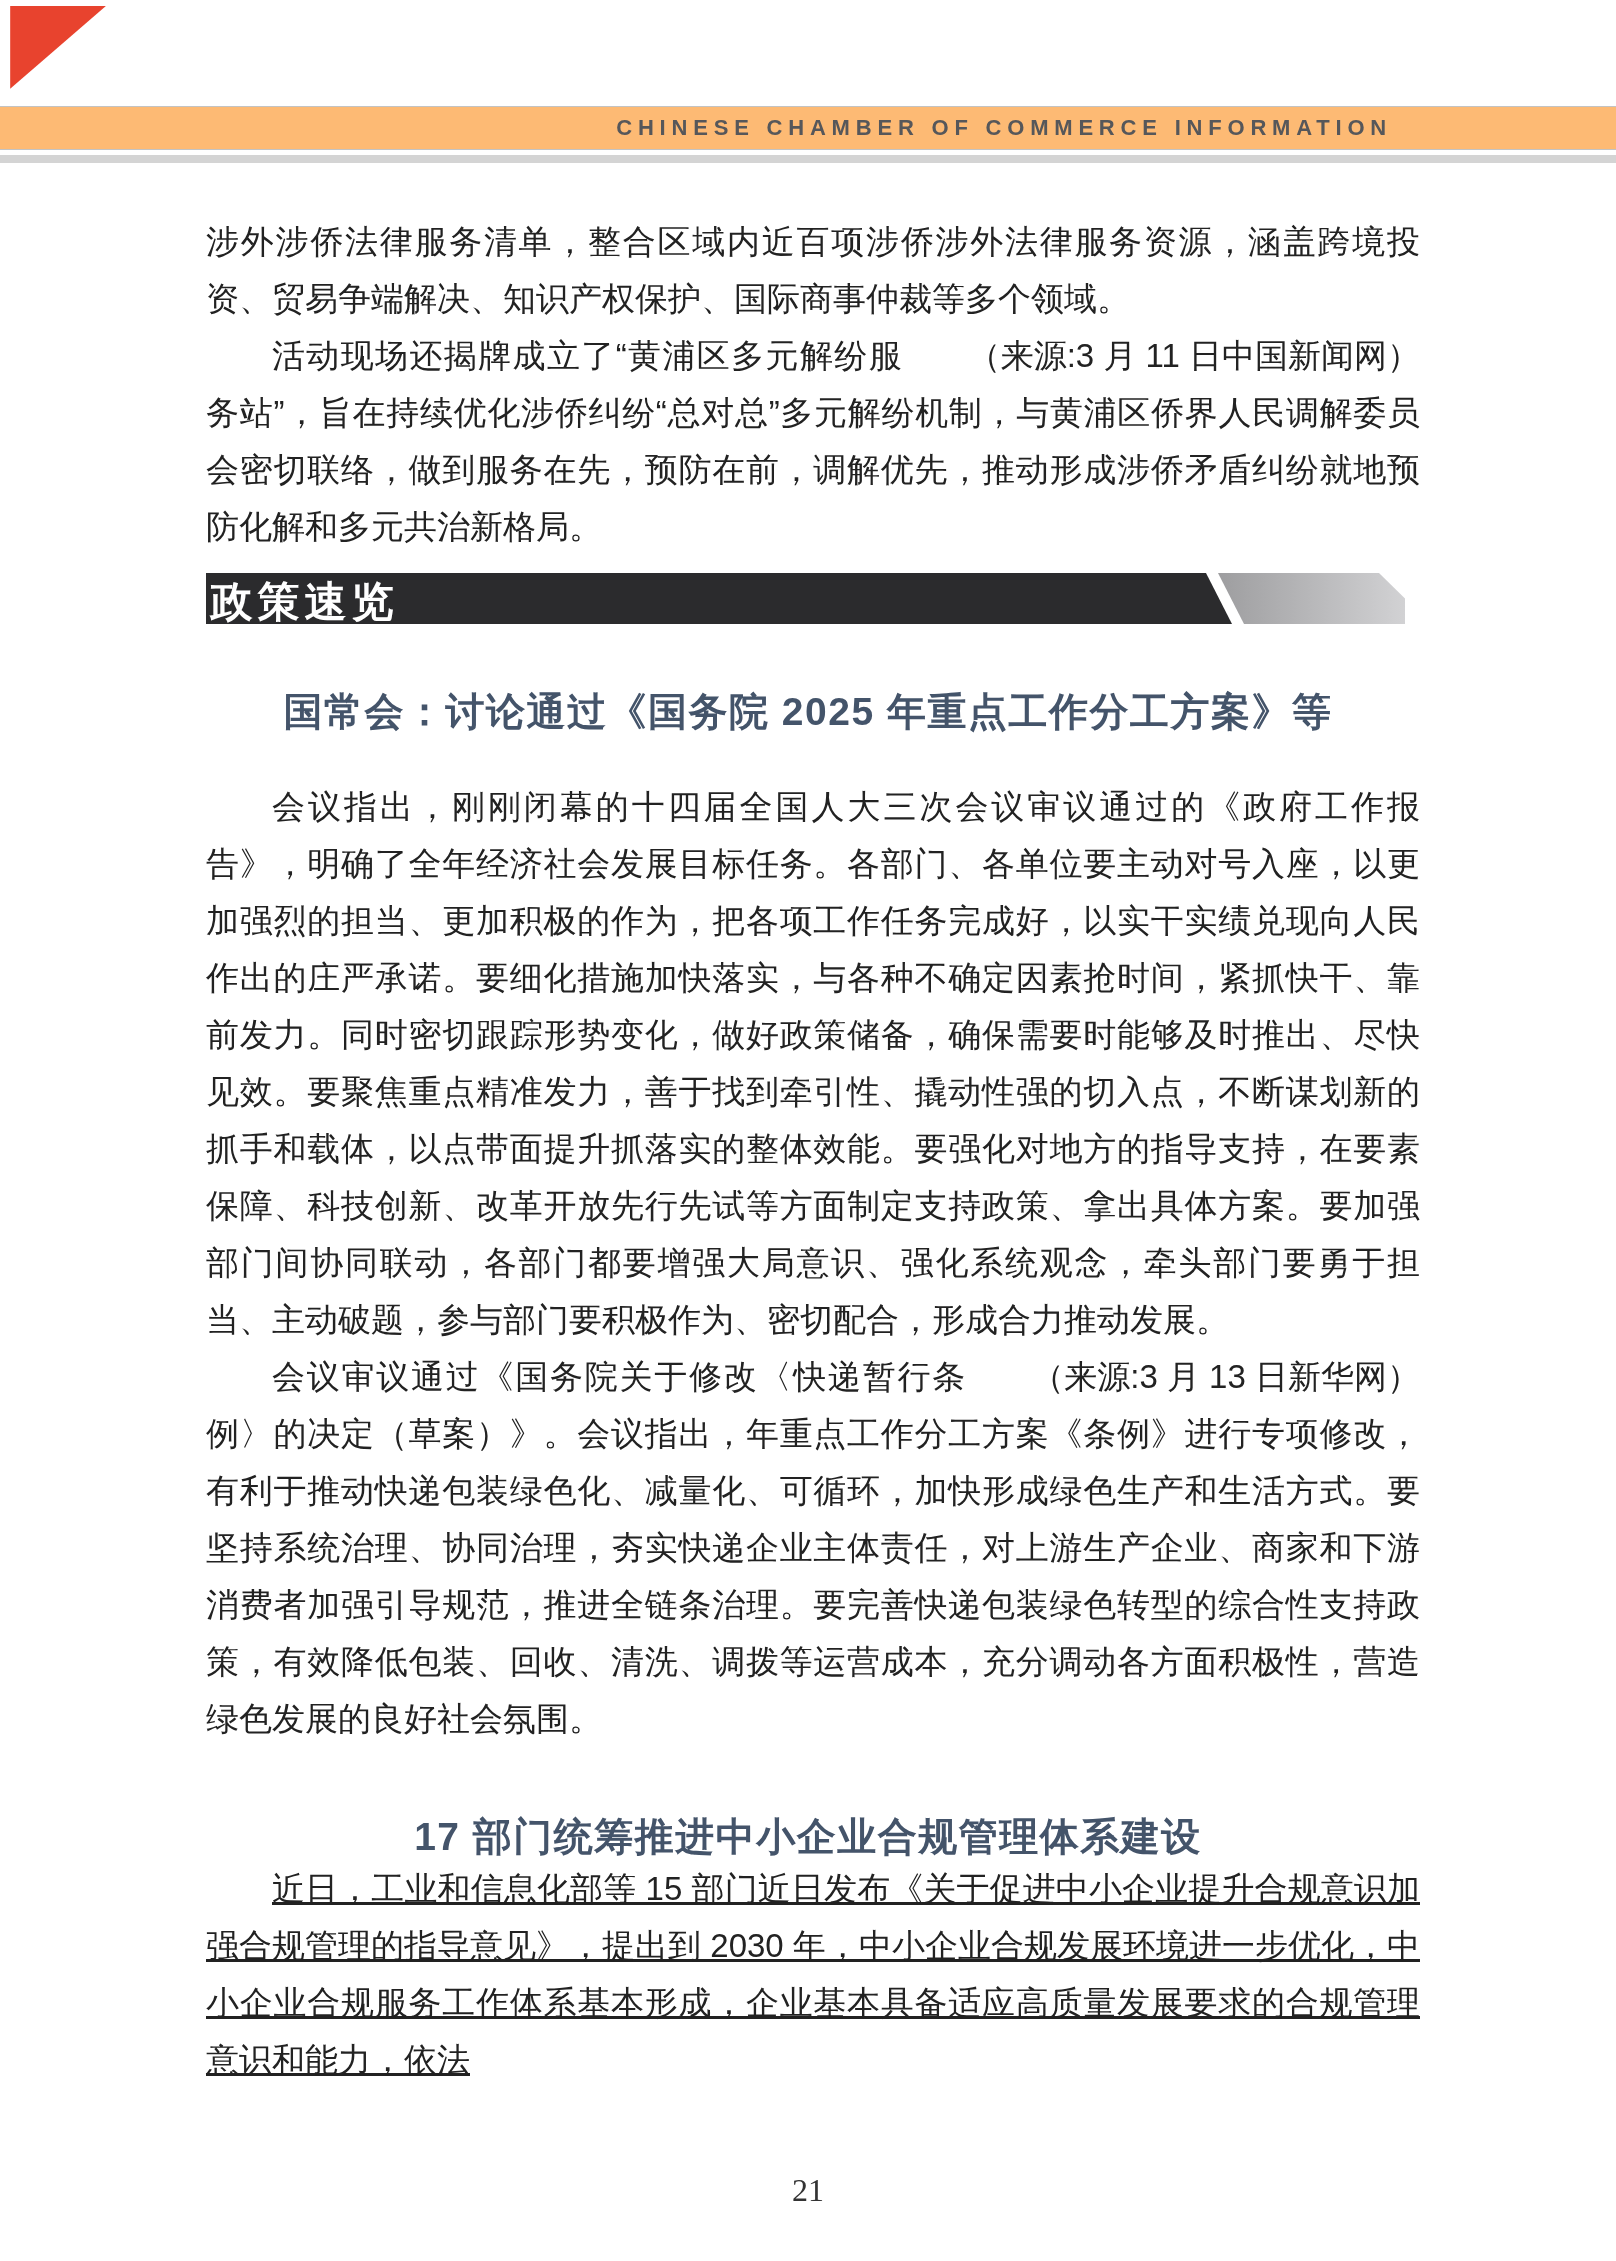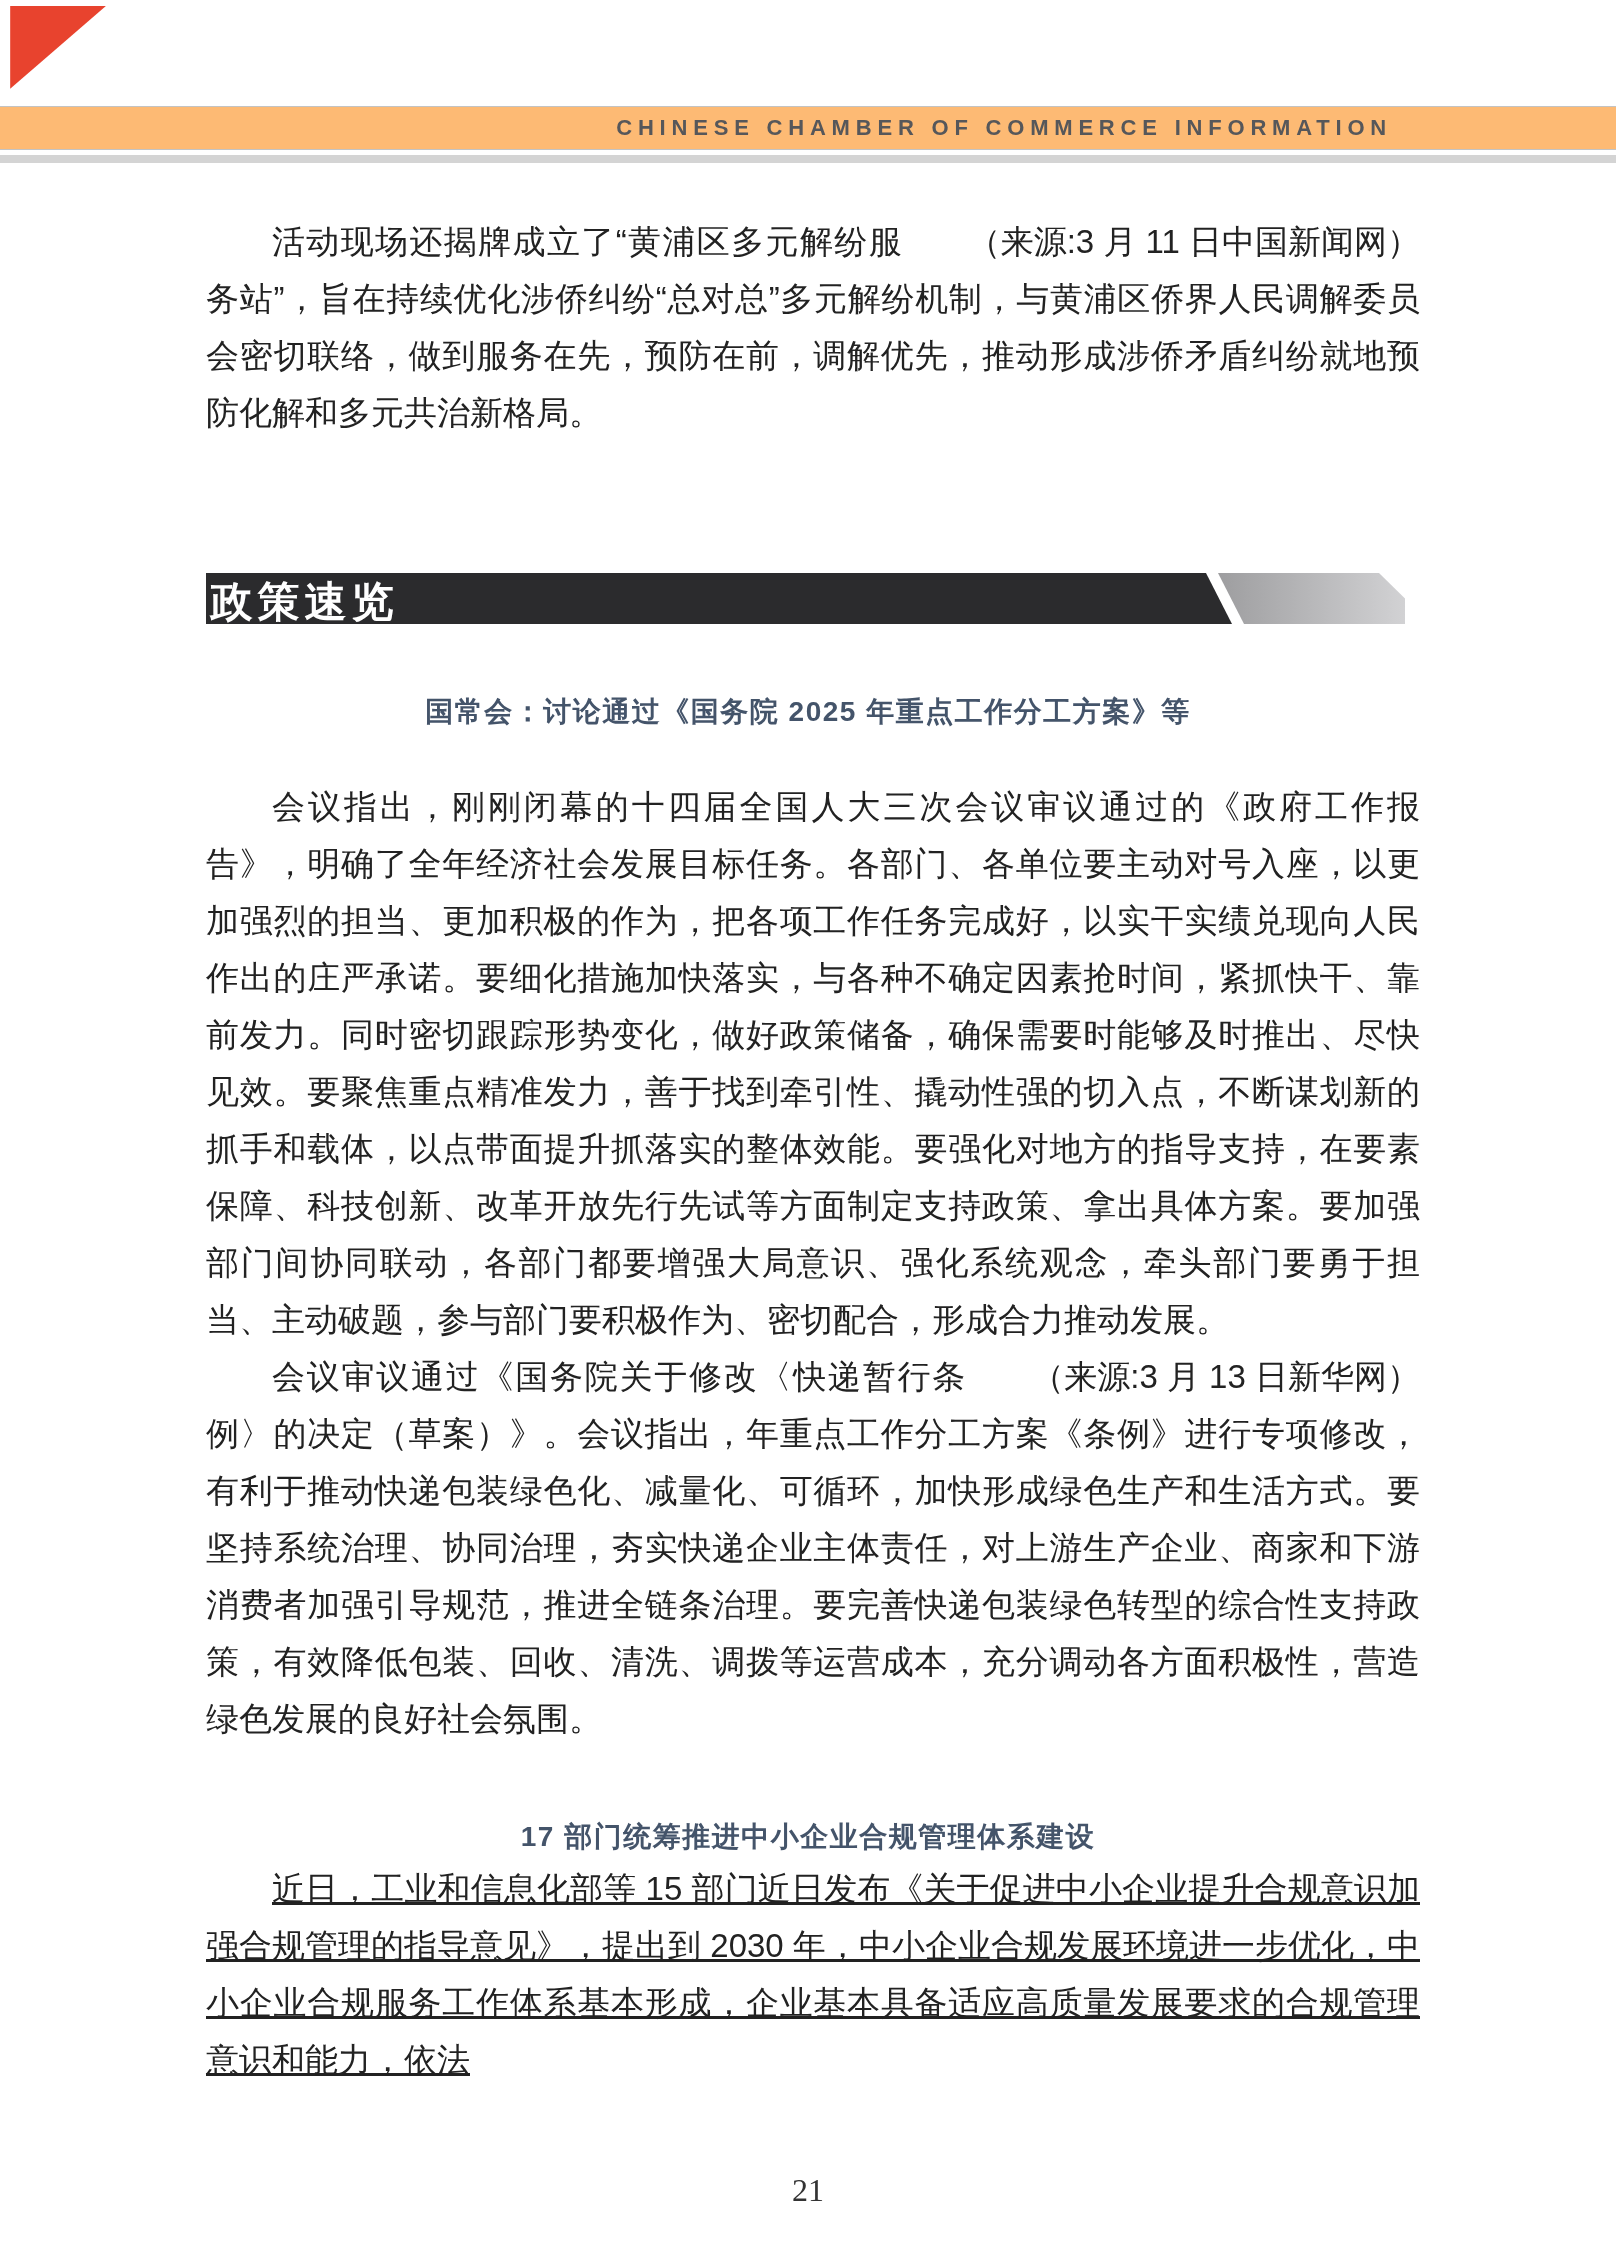--- a/index.html
+++ b/index.html
@@ -58,21 +58,21 @@
   }
   .section-bar .section-label{
     position:absolute;left:4.4px;top:50%;transform:translateY(-50%);
     font-family:"Liberation Serif","DejaVu Serif",serif;
     font-size:42px;font-weight:700;color:#ffffff;letter-spacing:5.1px;
     white-space:nowrap;
   }
   
   .article-title{
     position:absolute;left:0;width:1616px;text-align:center;
-    font-size:28px;font-weight:700;color:#44546a;letter-spacing:1.5px;
+    font-size:39px;font-weight:700;color:#44546a;letter-spacing:1.5px;
     line-height:57px;margin:0;
   }
   .title1{top:683px;}
   .title2{top:1808px;}
   
   .page-number{
     position:absolute;left:0;top:2132px;width:1616px;text-align:center;
     font-family:"Liberation Serif","DejaVu Serif",serif;
     font-size:32px;color:#333333;margin-top:40px;
   }
@@ -81,20 +81,21 @@
 <body>
 
 <div class="corner-mark"></div>
 
 <div class="band1">
   <span class="banner-text">CHINESE CHAMBER OF COMMERCE INFORMATION</span>
 </div>
 <div class="band2"></div>
 
 <div class="bodyblock intro">
+  <p>涉外涉侨法律服务清单，整合区域内近百项涉侨涉外法律服务资源，涵盖跨境投资、贸易争端解决、知识产权保护、国际商事仲裁等多个领域。</p>
   <p class="indent"><span class="source">（来源:3 月 11 日中国新闻网）</span><span>活动现场还揭牌成立了“黄浦区多元解纷服务站”，旨在持续优化涉侨纠纷“总对总”多元解纷机制，与黄浦区侨界人民调解委员会密切联络，做到服务在先，预防在前，调解优先，推动形成涉侨矛盾纠纷就地预防化解和多元共治新格局。</span></p>
 </div>
 
 <div class="section-bar">
   <div class="bar-dark"></div>
   <div class="bar-gray"></div>
   <span class="section-label">政策速览</span>
 </div>
 
 <h2 class="article-title title1">国常会：讨论通过《国务院 2025 年重点工作分工方案》等</h2>

